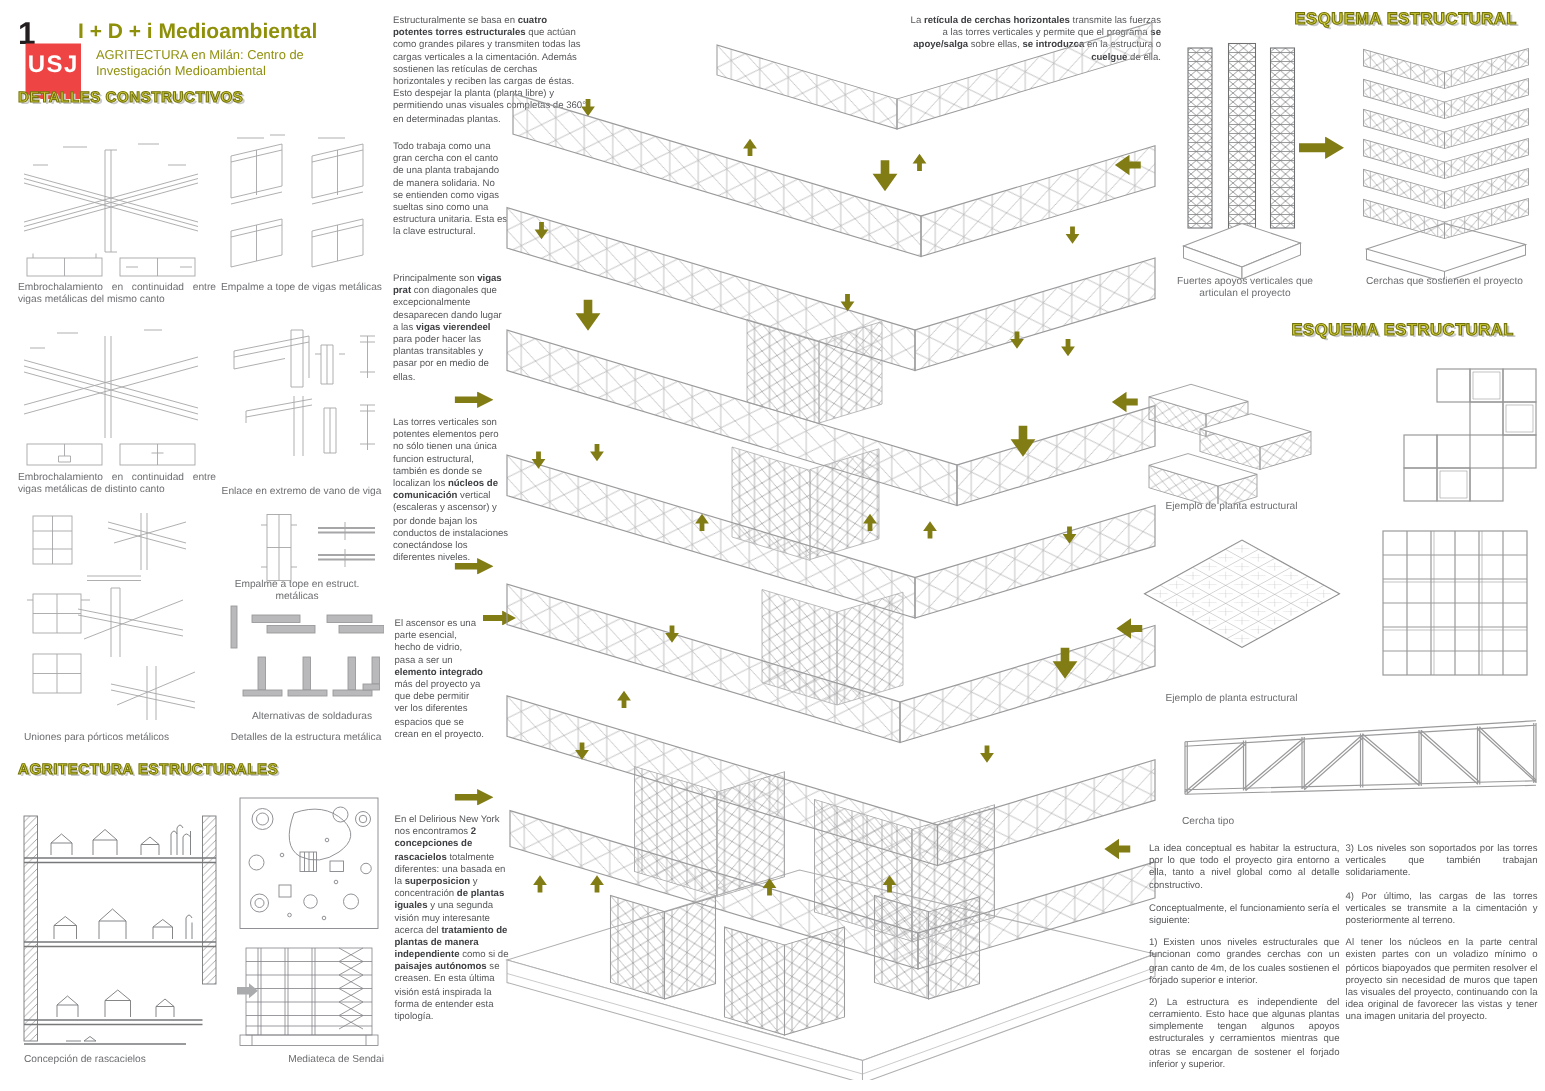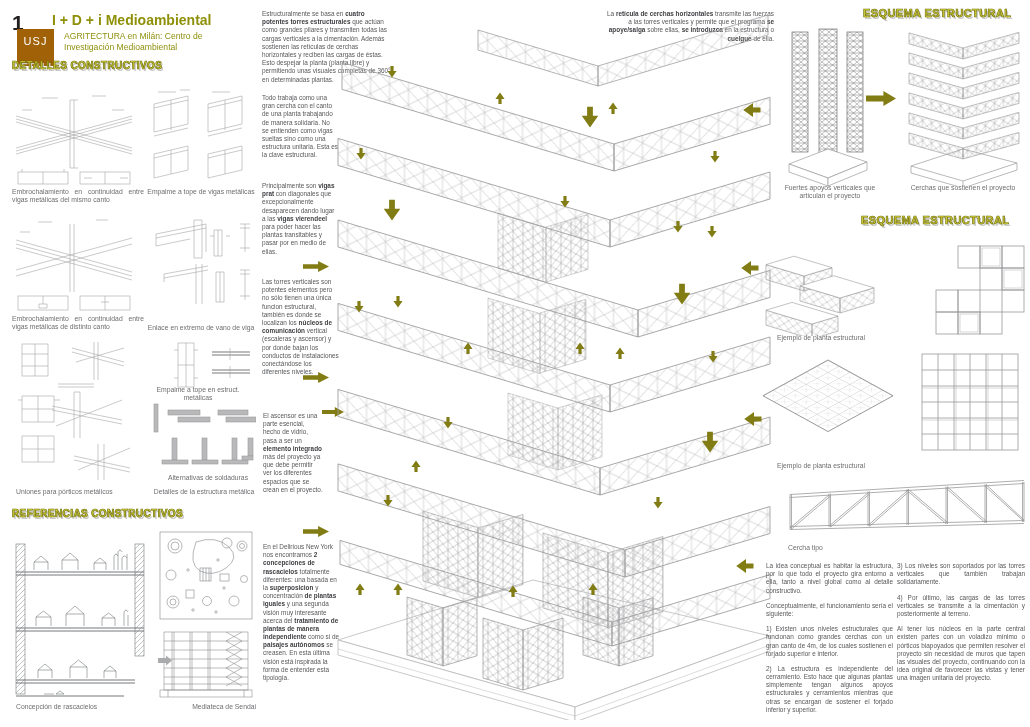--- a/index.html
+++ b/index.html
@@ -14,36 +14,36 @@
   .cap-j{text-align:justify}
   .cap-l{text-align:left}
   .cap-r{text-align:right}
   .hdr{font-weight:bold;font-size:10px;letter-spacing:.4px;color:#d6d23a;
        -webkit-text-stroke:.7px #72720a;text-shadow:1.6px 1.6px 0 #c9c9c9;
        white-space:nowrap}
   .hdr.sm{font-size:11px}
   .num{font-size:21px;font-weight:bold;color:#231f20;line-height:1}
   .title{font-size:14px;font-weight:bold;color:#8f9009;line-height:1}
   .sub{font-size:8.6px;color:#90910f;line-height:1.3}
-  .logo{width:37px;height:37px;background:#a16207;color:#fff;font-weight:normal;
-        font-size:11px;display:flex;align-items:flex-start;justify-content:center;
+  .logo{width:37px;height:37px;background:#ef4444;color:#fff;font-weight:bold;
+        font-size:16px;display:flex;align-items:flex-start;justify-content:center;
         padding-top:6px;box-sizing:border-box;letter-spacing:1px}
   .barrow{background:#827c15;clip-path:polygon(0 30%,58% 30%,58% 0,100% 50%,58% 100%,58% 70%,0 70%)}
   svg{position:absolute;display:block}
 </style>
 </head>
 <body>
 
 <div class="abs num" style="left:12px;top:12px">1</div>
 <div class="abs logo" style="left:17px;top:29px">USJ</div>
 <div class="abs title" style="left:52px;top:13px;width:210px">I + D + i Medioambiental</div>
 <div class="abs sub" style="left:64px;top:31px;width:180px">AGRITECTURA en Milán: Centro de Investigación Medioambiental</div>
 
 <div class="abs hdr" style="left:12px;top:60px">DETALLES CONSTRUCTIVOS</div>
-<div class="abs hdr" style="left:12px;top:508px">REFERENCIAS CONSTRUCTIVOS</div>
+<div class="abs hdr" style="left:12px;top:508px">AGRITECTURA ESTRUCTURALES</div>
 <div class="abs hdr sm" style="left:863px;top:7px">ESQUEMA ESTRUCTURAL</div>
 <div class="abs hdr sm" style="left:861px;top:214px">ESQUEMA ESTRUCTURAL</div>
 
 <svg style="left:12px;top:86px" width="128" height="100" viewBox="0 0 128 100">
   <g stroke="#a6a6a8" stroke-width="0.6" fill="none">
     <path d="M4,30 L120,62 M4,36 L120,68 M4,33 L120,65"></path>
     <path d="M120,30 L4,62 M120,36 L4,68 M120,33 L4,65"></path>
     <path d="M62,14 V82 M58,14 V82 M58,14 H66 M58,82 H66"></path>
     <path d="M30,12 h16 M80,10 h14 M10,24 h10 M100,24 h12"></path>
     <rect x="6" y="86" width="50" height="12"></rect>

